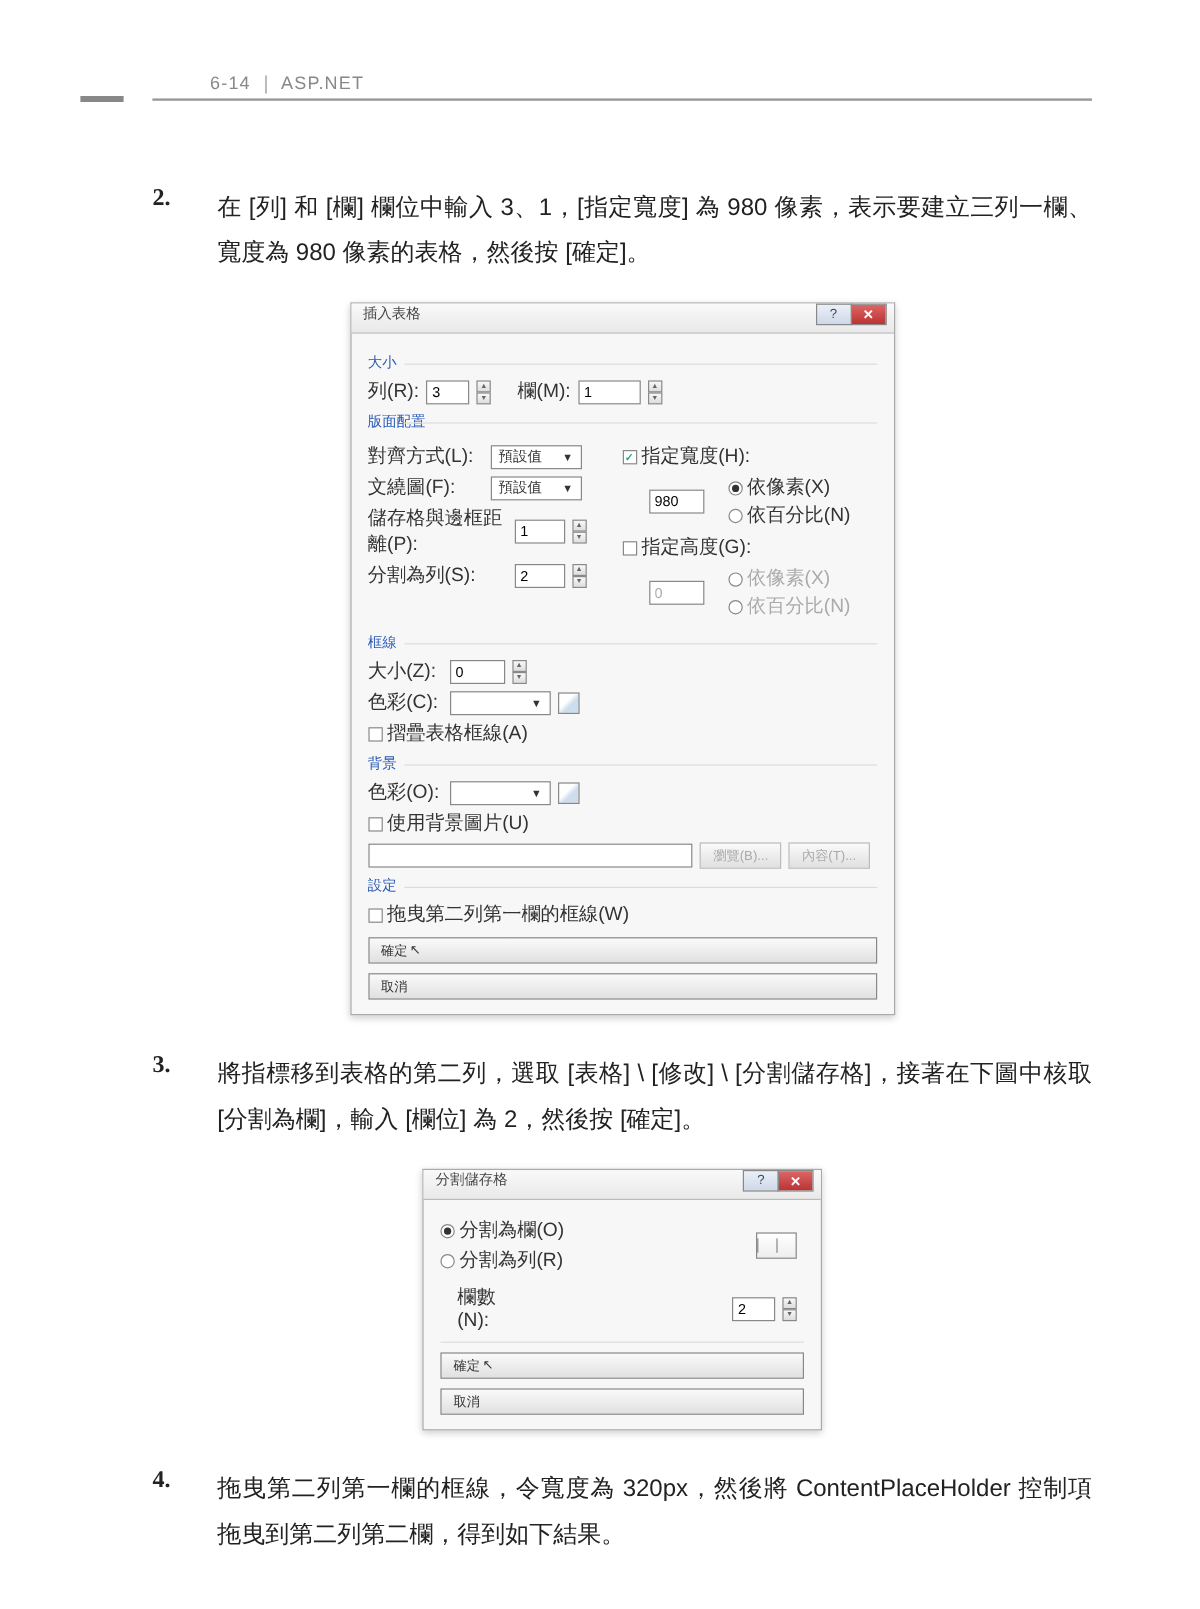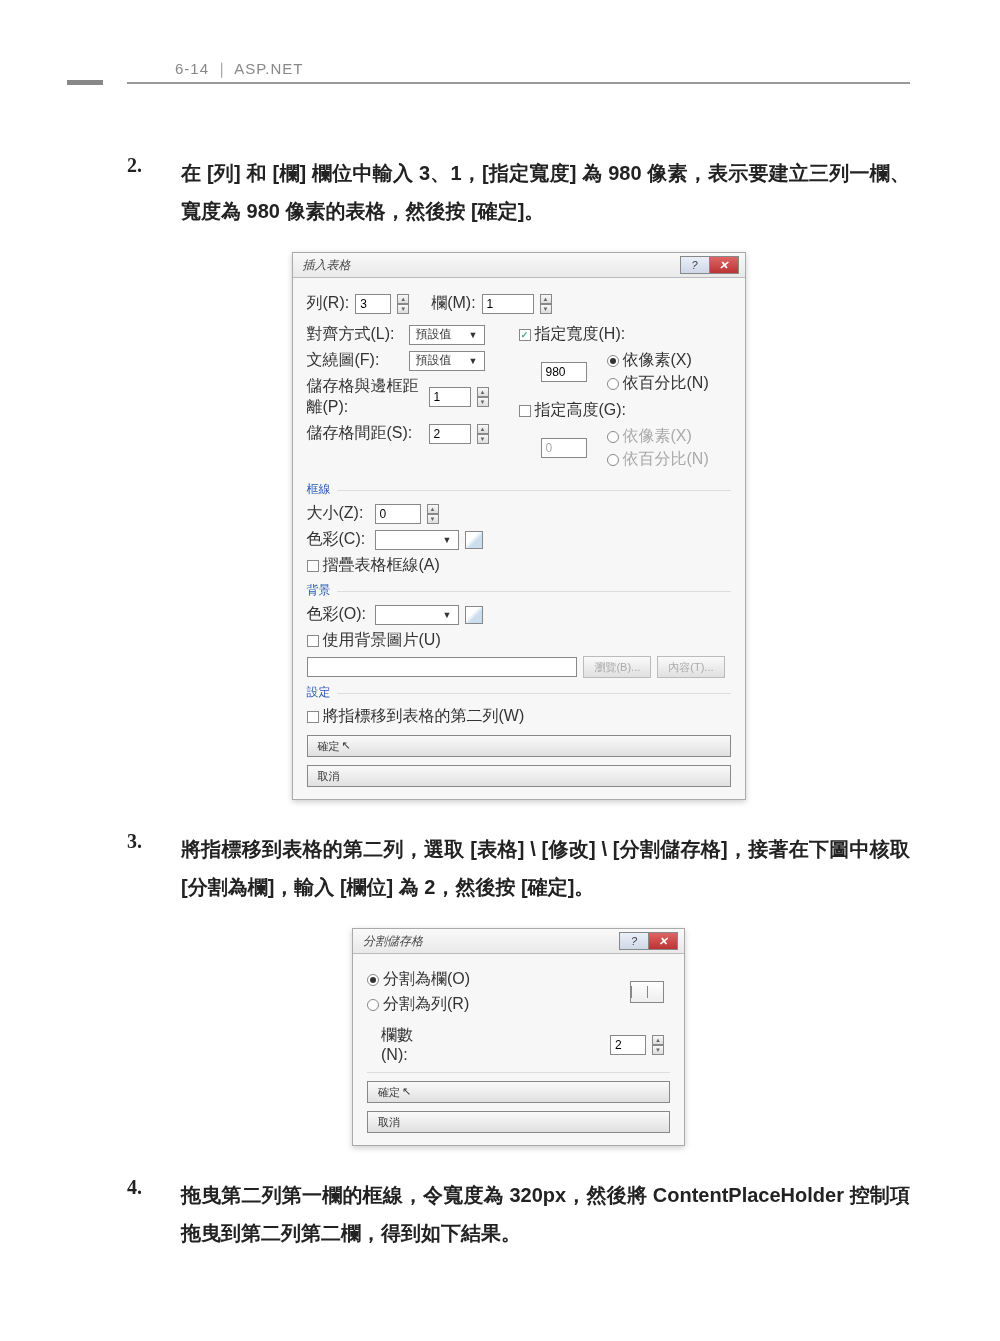--- a/index.html
+++ b/index.html
@@ -37,43 +37,40 @@
     font-size: 20px;
     color: #222;
     font-family: Georgia, serif;
   }
   .step-body {
     flex: 1;
     font-size: 20px;
     line-height: 1.9;
     color: #222;
     text-align: justify;
-    font-weight: bold;
   }
   .dialog {
     margin: 14px auto 30px auto;
     background: #f7f7f7;
     border: 1px solid #aaa;
     box-shadow: 0 2px 6px rgba(0,0,0,0.2);
     font-size: 13px;
     color: #333;
   }
   .dialog.large { width: 454px; }
   .dialog.small { width: 333px; }
   .titlebar {
     background: linear-gradient(#f9f9f9, #e9e9e9);
     height: 25px;
     display: flex;
-    align-items: center;
     padding: 0 6px 0 10px;
     border-bottom: 1px solid #bbb;
     font-size: 12px;
     color: #444;
     justify-content: space-between;
-    font-style: italic;
   }
   .titlebar-right { display: flex; gap: 0; }
   .tbtn {
     width: 30px;
     height: 18px;
     display: flex;
     align-items: center;
     justify-content: center;
     font-size: 11px;
     border: 1px solid #888;
@@ -166,36 +163,38 @@
 
   <div class="dialog large">
     <div class="titlebar">
       <span>插入表格</span>
       <div class="titlebar-right">
         <div class="tbtn help">?</div>
         <div class="tbtn close">✕</div>
       </div>
     </div>
     <div class="body-pad">
+      <div class="fieldset-label">大小</div>
       <div class="row">
         <span class="lbl-sm">列(R):</span>
         <input class="txt-in" style="width: 36px;" value="3">
         <div class="spin">
             <div>▲</div>
             <div>▼</div>
           </div>
         <span style="width:10px"></span>
         <span class="lbl-sm">欄(M):</span>
         <input class="txt-in" style="width: 52px;" value="1">
         <div class="spin">
             <div>▲</div>
             <div>▼</div>
           </div>
       </div>
 
+      <div class="fieldset-label">版面配置</div>
       <div class="two-col">
         <div>
           <div class="row">
             <span class="lbl-sm" style="width:96px">對齊方式(L):</span>
             <div class="combo" style="width:76px">
                 <span>預設值</span>
                 <span class="arrow">▼</span>
               </div>
           </div>
           <div class="row">
@@ -207,21 +206,21 @@
           </div>
           <div class="row">
             <span class="lbl-sm" style="width:116px">儲存格與邊框距離(P):</span>
             <input class="txt-in" style="width: 42px;" value="1">
             <div class="spin">
                 <div>▲</div>
                 <div>▼</div>
               </div>
           </div>
           <div class="row">
-            <span class="lbl-sm" style="width:116px">儲存格間距(S):</span>
+            <span class="lbl-sm" style="width:116px">分割為列(S):</span>
             <input class="txt-in" style="width: 42px;" value="2">
             <div class="spin">
                 <div>▲</div>
                 <div>▼</div>
               </div>
           </div>
         </div>
         <div>
           <div class="row">
             <span class="cbx checked"></span>
@@ -301,21 +300,21 @@
       </div>
       <div class="row">
         <input class="txt-in" style="flex: 1 1 0%;">
         <div class="btn disabled">瀏覽(B)...</div>
         <div class="btn disabled">內容(T)...</div>
       </div>
 
       <div class="fieldset-label">設定</div>
       <div class="row">
         <span class="cbx"></span>
-        <span class="lbl-sm">將指標移到表格的第二列(W)</span>
+        <span class="lbl-sm">拖曳第二列第一欄的框線(W)</span>
       </div>
 
       <div class="btn-row">
         <div class="btn">
             <span>確定</span>
             <span class="cursor-arrow">↖</span>
           </div>
         <div class="btn">取消</div>
       </div>
     </div>

